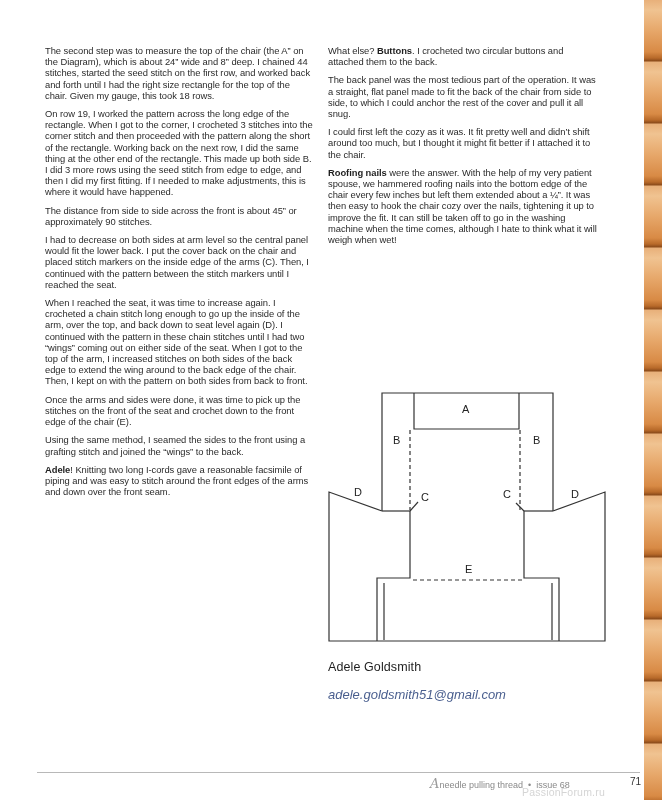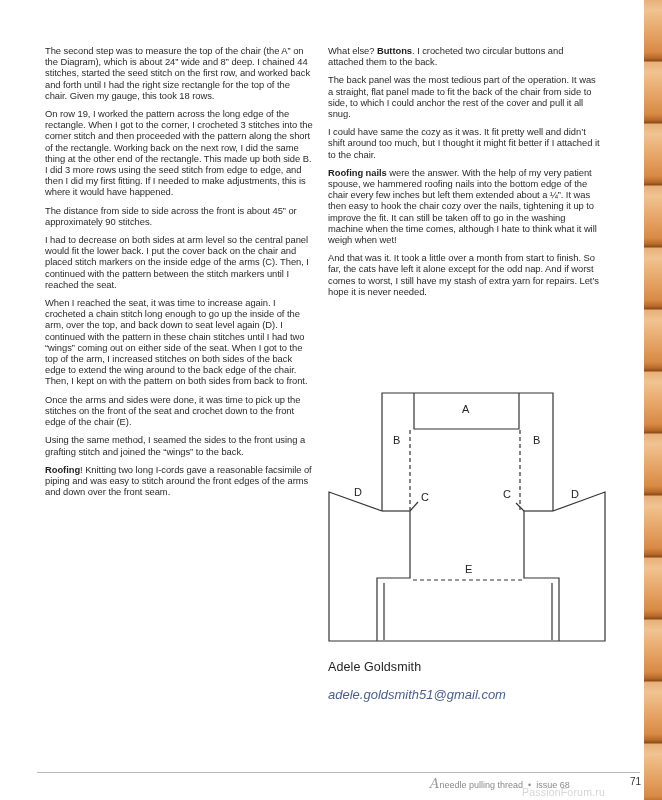--- a/index.html
+++ b/index.html
@@ -64,29 +64,28 @@
   <div class="wood"></div>
 
   <div class="col col-left">
     <p>The second step was to measure the top of the chair (the A” on the Diagram), which is about 24” wide and 8” deep. I chained 44 stitches, started the seed stitch on the first row, and worked back and forth until I had the right size rectangle for the top of the chair. Given my gauge, this took 18 rows.</p>
     <p>On row 19, I worked the pattern across the long edge of the rectangle. When I got to the corner, I crocheted 3 stitches into the corner stitch and then proceeded with the pattern along the short of the rectangle. Working back on the next row, I did the same thing at the other end of the rectangle. This made up both side B. I did 3 more rows using the seed stitch from edge to edge, and then I did my first fitting. If I needed to make adjustments, this is where it would have happened.</p>
     <p>The distance from side to side across the front is about 45” or approximately 90 stitches.</p>
     <p>I had to decrease on both sides at arm level so the central panel would fit the lower back. I put the cover back on the chair and placed stitch markers on the inside edge of the arms (C). Then, I continued with the pattern between the stitch markers until I reached the seat.</p>
     <p>When I reached the seat, it was time to increase again. I crocheted a chain stitch long enough to go up the inside of the arm, over the top, and back down to seat level again (D). I continued with the pattern in these chain stitches until I had two “wings” coming out on either side of the seat. When I got to the top of the arm, I increased stitches on both sides of the back edge to extend the wing around to the back edge of the chair. Then, I kept on with the pattern on both sides from back to front.</p>
     <p>Once the arms and sides were done, it was time to pick up the stitches on the front of the seat and crochet down to the front edge of the chair (E).</p>
     <p>Using the same method, I seamed the sides to the front using a grafting stitch and joined the “wings” to the back.</p>
-    <p><b>Roofing</b><span>! Knitting two long I-cords gave a reasonable facsimile of piping and was easy to stitch around the front edges of the arms and down over the front seam.</span></p>
+    <p><b>Adele</b><span>! Knitting two long I-cords gave a reasonable facsimile of piping and was easy to stitch around the front edges of the arms and down over the front seam.</span></p>
   </div>
 
   <div class="col col-right">
     <p><span>What else? </span><b>Buttons</b><span>. I crocheted two circular buttons and attached them to the back.</span></p>
     <p>The back panel was the most tedious part of the operation. It was a straight, flat panel made to fit the back of the chair from side to side, to which I could anchor the rest of the cover and pull it all snug.</p>
-    <p>I could have same the cozy as it was. It fit pretty well and didn’t shift around too much, but I thought it might fit better if I attached it to the chair.</p>
+    <p>I could first left the cozy as it was. It fit pretty well and didn’t shift around too much, but I thought it might fit better if I attached it to the chair.</p>
     <p><b>Roofing nails</b><span> were the answer. With the help of my very patient spouse, we hammered roofing nails into the bottom edge of the chair every few inches but left them extended about a ¼”. It was then easy to hook the chair cozy over the nails, tightening it up to improve the fit. It can still be taken off to go in the washing machine when the time comes, although I hate to think what it will weigh when wet!</span></p>
-    <p>And that was it. It took a little over a month from start to finish. So far, the cats have left it alone except for the odd nap. And if worst comes to worst, I still have my stash of extra yarn for repairs. Let’s hope it is never needed.</p>
   </div>
 
   <div class="diagram">
     <svg width="662" height="800" viewBox="0 0 662 800">
       <g fill="none" stroke="#333" stroke-width="1.2">
 
         <polyline points="382,511 382,393 553,393 553,511"></polyline>
 
         <polyline points="414,393 414,429 519,429 519,393"></polyline>
 

